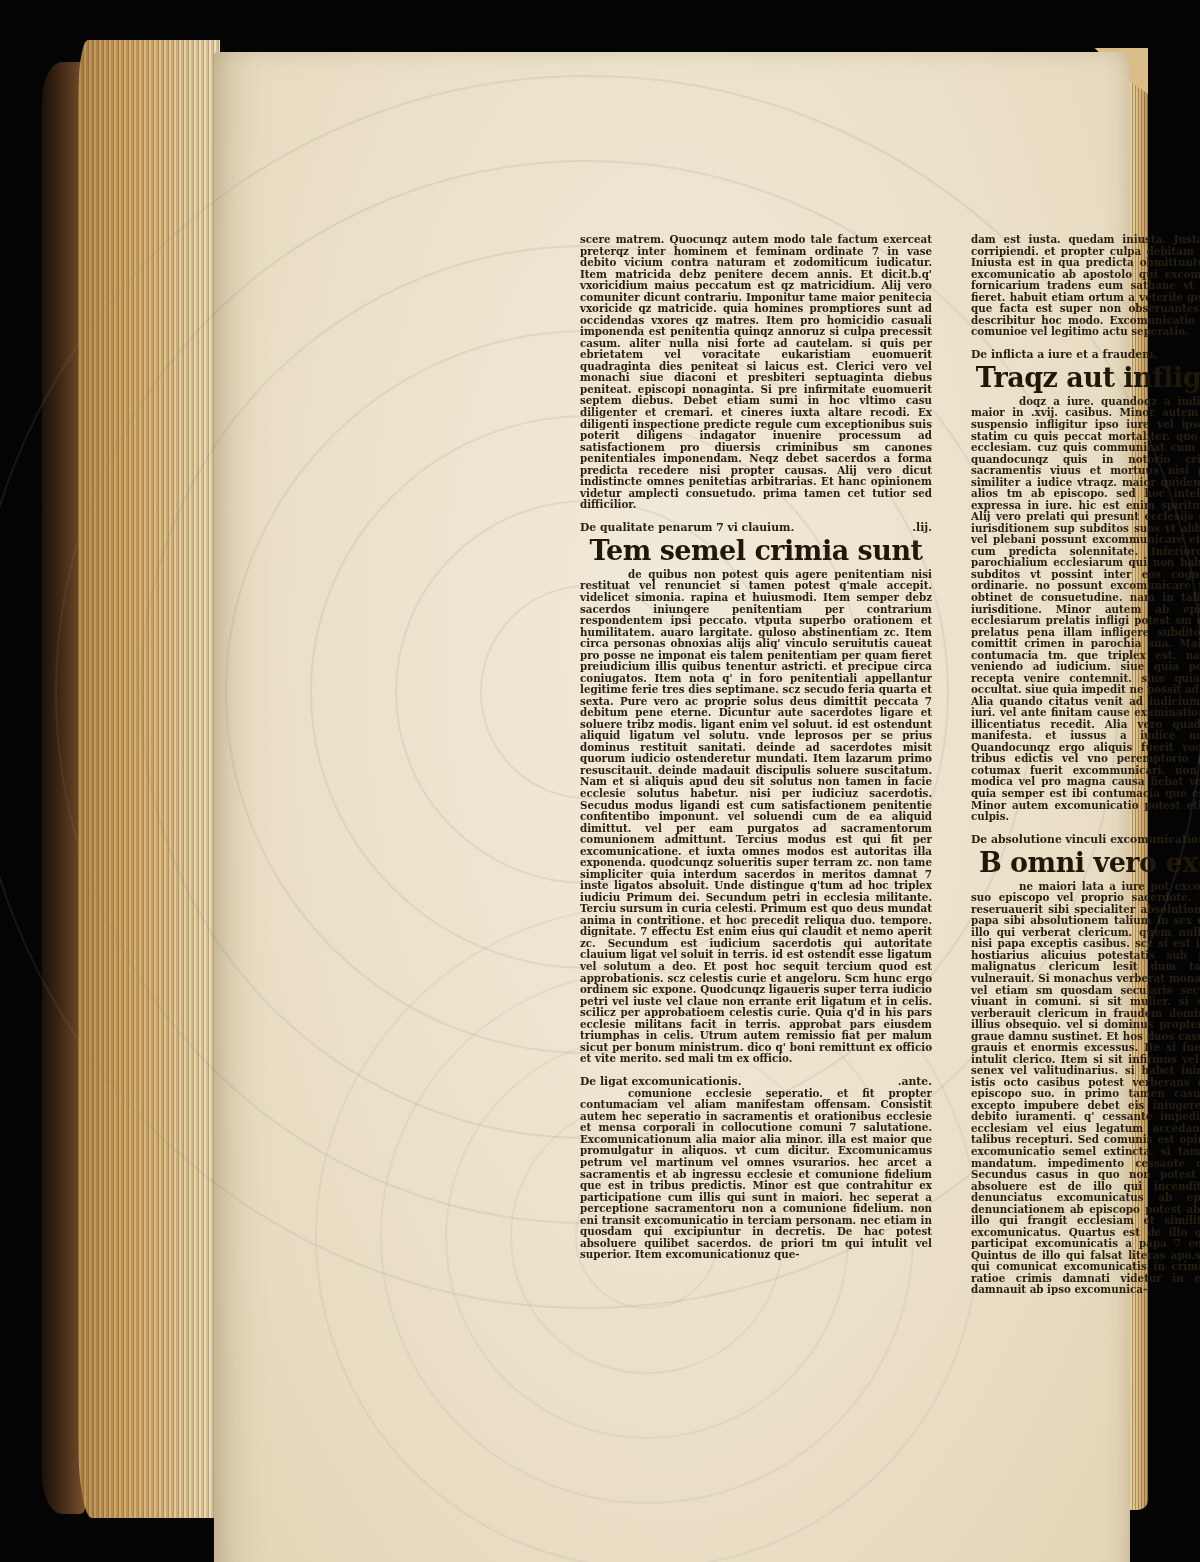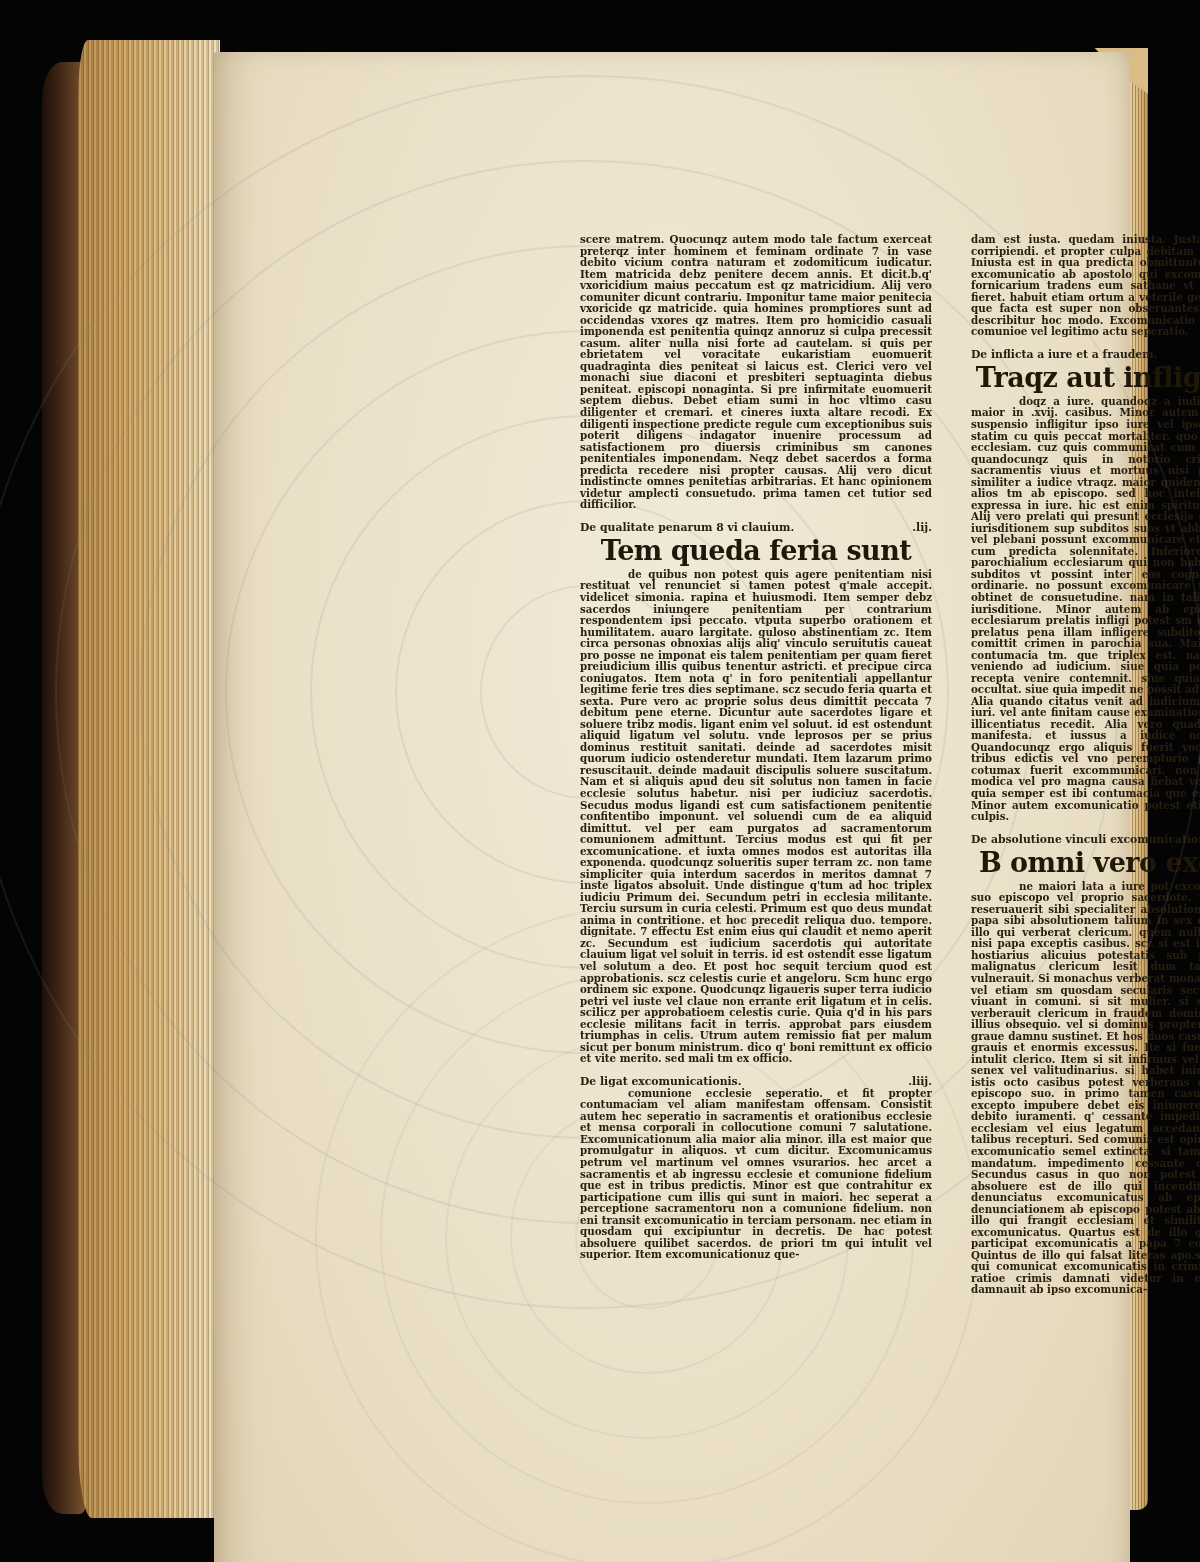--- a/index.html
+++ b/index.html
@@ -73,28 +73,28 @@
 
 <div class="edges-right"></div>
 
 <div class="corner-tr"></div>
 
 <div class="page">
 
   <div class="col" id="colL">
     <p class="body">scere matrem. Quocunqz autem modo tale factum exerceat preterqz inter hominem et feminam ordinate 7 in vase debito vicium contra naturam et zodomiticum iudicatur. Item matricida debz penitere decem annis. Et dicit.b.q' vxoricidium maius peccatum est qz matricidium. Alij vero comuniter dicunt contrariu. Imponitur tame maior penitecia vxoricide qz matricide. quia homines promptiores sunt ad occidendas vxores qz matres. Item pro homicidio casuali imponenda est penitentia quinqz annoruz si culpa precessit casum. aliter nulla nisi forte ad cautelam. si quis per ebrietatem vel voracitate eukaristiam euomuerit quadraginta dies peniteat si laicus est. Clerici vero vel monachi siue diaconi et presbiteri septuaginta diebus peniteat. episcopi nonaginta. Si pre infirmitate euomuerit septem diebus. Debet etiam sumi in hoc vltimo casu diligenter et cremari. et cineres iuxta altare recodi. Ex diligenti inspectione predicte regule cum exceptionibus suis poterit diligens indagator inuenire processum ad satisfactionem pro diuersis criminibus sm canones penitentiales imponendam. Neqz debet sacerdos a forma predicta recedere nisi propter causas. Alij vero dicut indistincte omnes penitetias arbitrarias. Et hanc opinionem videtur amplecti consuetudo. prima tamen cet tutior sed difficilior.</p>
     <div class="secline">
-      <span>De qualitate penarum 8 vi clauium.</span>
+      <span>De qualitate penarum 7 vi clauium.</span>
       <span>.lij.</span>
     </div>
-    <div class="headline">Tem queda feria sunt</div>
+    <div class="headline">Tem semel crimia sunt</div>
     <p class="body after-head">de quibus non potest quis agere penitentiam nisi restituat vel renunciet si tamen potest q'male accepit. videlicet simonia. rapina et huiusmodi. Item semper debz sacerdos iniungere penitentiam per contrarium respondentem ipsi peccato. vtputa superbo orationem et humilitatem. auaro largitate. guloso abstinentiam zc. Item circa personas obnoxias alijs aliq' vinculo seruitutis caueat pro posse ne imponat eis talem penitentiam per quam fieret preiudicium illis quibus tenentur astricti. et precipue circa coniugatos. Item nota q' in foro penitentiali appellantur legitime ferie tres dies septimane. scz secudo feria quarta et sexta. Pure vero ac proprie solus deus dimittit peccata 7 debitum pene eterne. Dicuntur aute sacerdotes ligare et soluere tribz modis. ligant enim vel soluut. id est ostendunt aliquid ligatum vel solutu. vnde leprosos per se prius dominus restituit sanitati. deinde ad sacerdotes misit quorum iudicio ostenderetur mundati. Item lazarum primo resuscitauit. deinde madauit discipulis soluere suscitatum. Nam et si aliquis apud deu sit solutus non tamen in facie ecclesie solutus habetur. nisi per iudiciuz sacerdotis. Secudus modus ligandi est cum satisfactionem penitentie confitentibo imponunt. vel soluendi cum de ea aliquid dimittut. vel per eam purgatos ad sacramentorum comunionem admittunt. Tercius modus est qui fit per excomunicatione. et iuxta omnes modos est autoritas illa exponenda. quodcunqz solueritis super terram zc. non tame simpliciter quia interdum sacerdos in meritos damnat 7 inste ligatos absoluit. Unde distingue q'tum ad hoc triplex iudiciu Primum dei. Secundum petri in ecclesia militante. Terciu sursum in curia celesti. Primum est quo deus mundat anima in contritione. et hoc precedit reliqua duo. tempore. dignitate. 7 effectu Est enim eius qui claudit et nemo aperit zc. Secundum est iudicium sacerdotis qui autoritate clauium ligat vel soluit in terris. id est ostendit esse ligatum vel solutum a deo. Et post hoc sequit tercium quod est approbationis. scz celestis curie et angeloru. Scm hunc ergo ordinem sic expone. Quodcunqz ligaueris super terra iudicio petri vel iuste vel claue non errante erit ligatum et in celis. scilicz per approbatioem celestis curie. Quia q'd in his pars ecclesie militans facit in terris. approbat pars eiusdem triumphas in celis. Utrum autem remissio fiat per malum sicut per bonum ministrum. dico q' boni remittunt ex officio et vite merito. sed mali tm ex officio.</p>
     <div class="secline">
       <span>De ligat excomunicationis.</span>
-      <span>.liij.</span>
+      <span>.ante.</span>
     </div>
     <p class="body after-head">comunione ecclesie seperatio. et fit propter contumaciam vel aliam manifestam offensam. Consistit autem hec seperatio in sacramentis et orationibus ecclesie et mensa corporali in collocutione comuni 7 salutatione. Excomunicationum alia maior alia minor. illa est maior que promulgatur in aliquos. vt cum dicitur. Excomunicamus petrum vel martinum vel omnes vsurarios. hec arcet a sacramentis et ab ingressu ecclesie et comunione fidelium que est in tribus predictis. Minor est que contrahitur ex participatione cum illis qui sunt in maiori. hec seperat a perceptione sacramentoru non a comunione fidelium. non eni transit excomunicatio in terciam personam. nec etiam in quosdam qui excipiuntur in decretis. De hac potest absoluere quilibet sacerdos. de priori tm qui intulit vel superior. Item excomunicationuz que-</p>
   </div>
 
   <div class="col" id="colR">
     <p class="body">dam est iusta. quedam iniusta. Justa est que fit animo corripiendi. et propter culpa debitam iuris ordine seruato. Iniusta est in qua predicta obmittuntur. Habuit aute ortu excomunicatio ab apostolo qui excomunicauit corinthium fornicarium tradens eum sathane vt spiritus eius saluus fieret. habuit etiam ortum a veterile ge ab illa maledictione que facta est super non obseruantes legem Aliter etiam describitur hoc modo. Excomunicatio est a qualibet licita comunioe vel legitimo actu seperatio.</p>
     <div class="secline">
       <span>De inflicta a iure et a fraudem.</span>
 
     </div>

